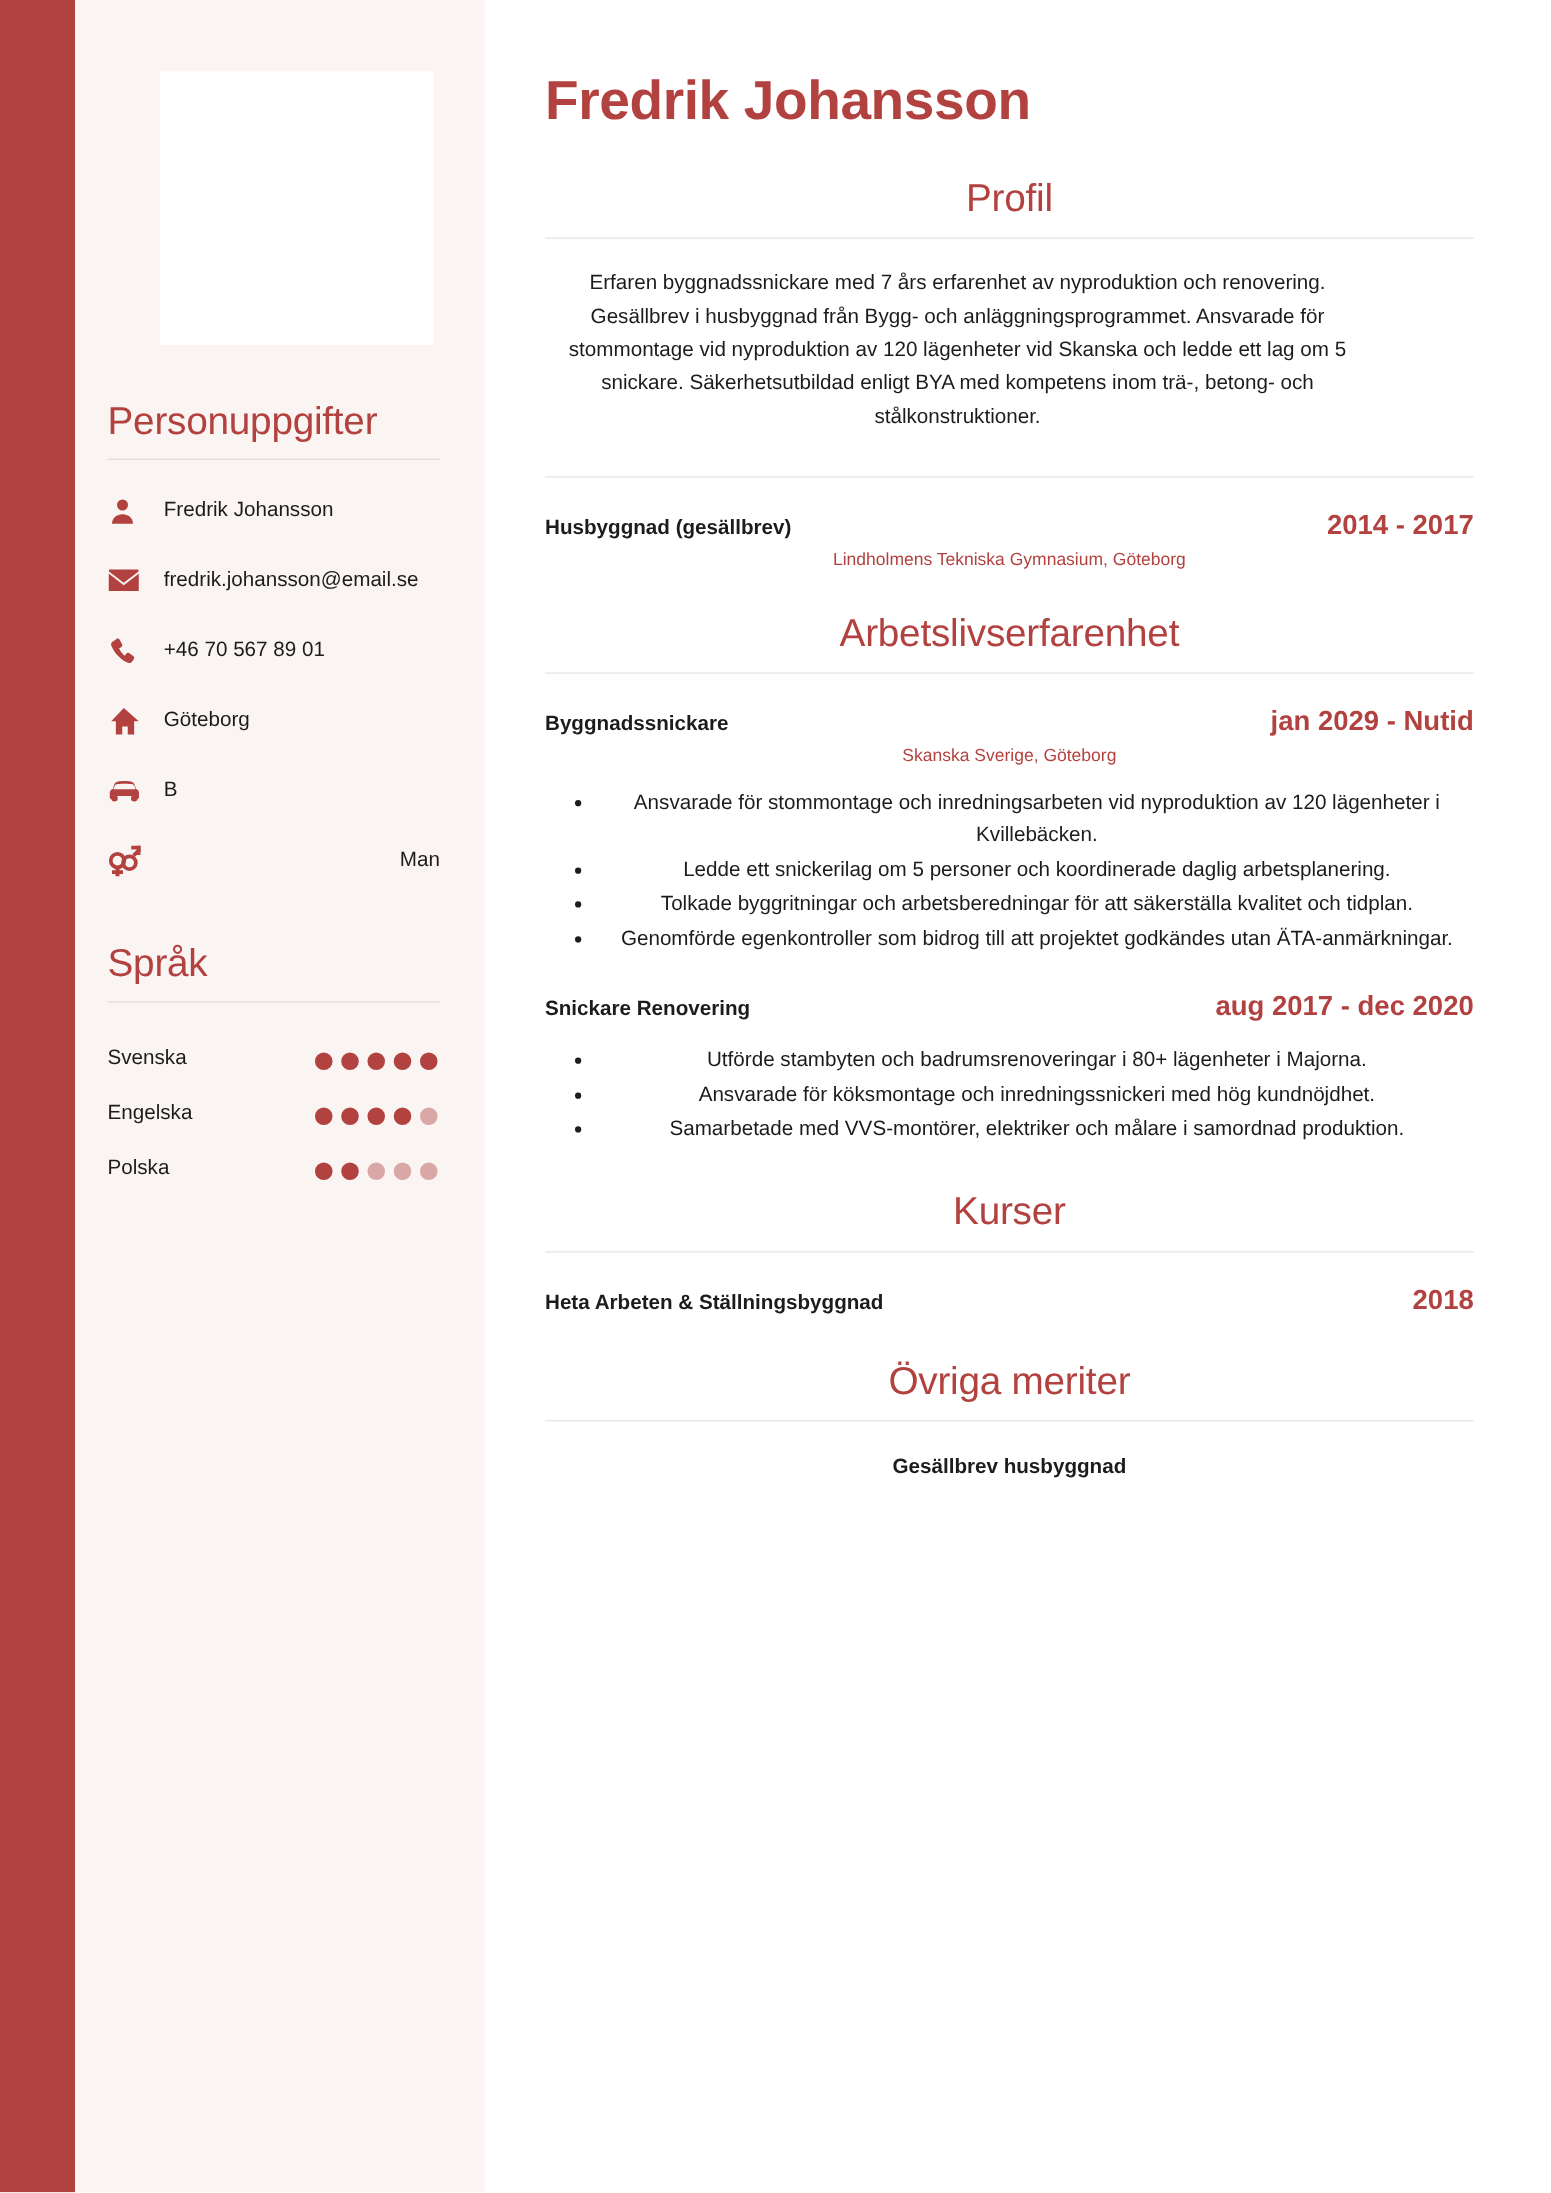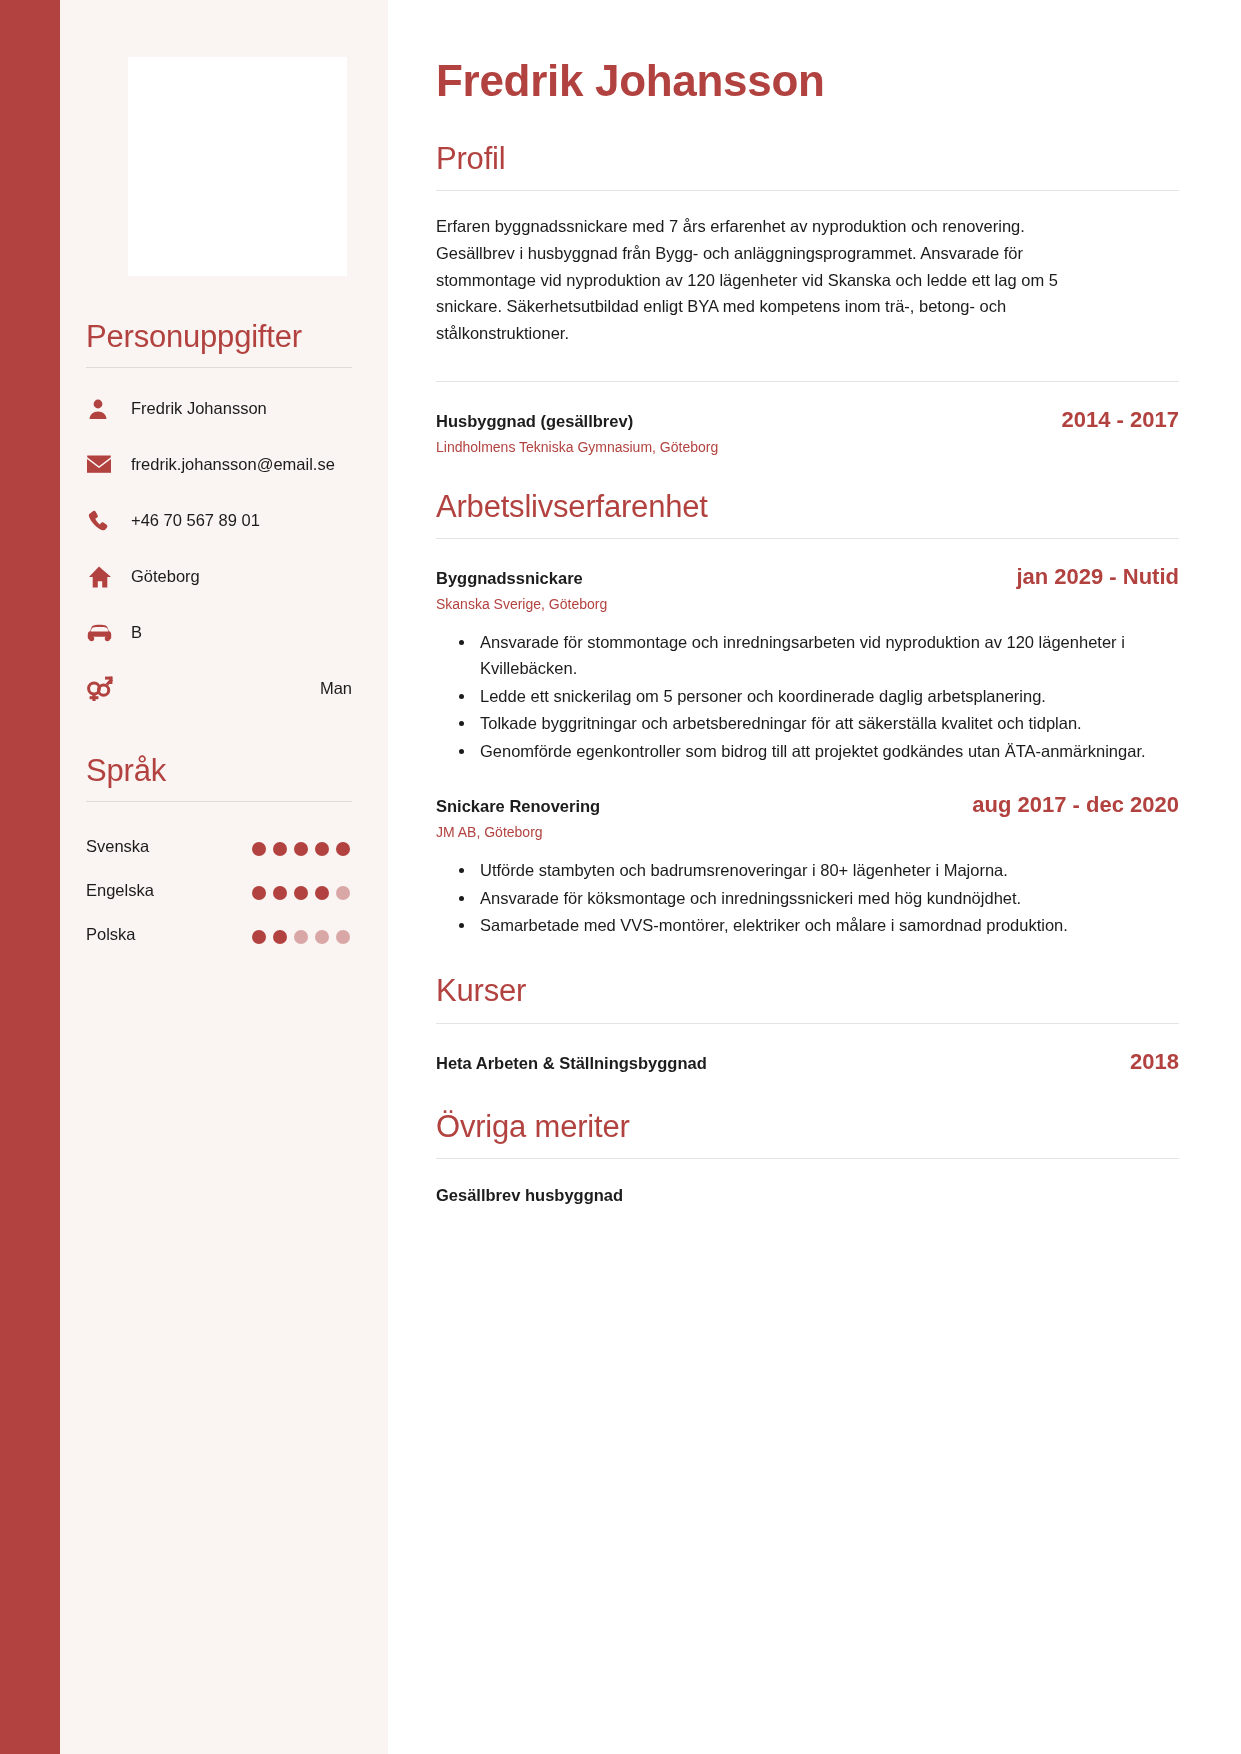--- a/index.html
+++ b/index.html
@@ -129,21 +129,21 @@
     background: #ffffff;
   }
   .cv-name {
     color: #b2423f;
     font-size: 44px;
     font-weight: bold;
     margin: 0;
     letter-spacing: -0.3px;
     line-height: 1.15;
   }
-  .section { margin-top: 34px; }
+  .section { margin-top: 34px; text-align: center; }
   .section-title {
     color: #b2423f;
     font-size: 31px;
     font-weight: 400;
     margin: 0;
     line-height: 1.15;
     letter-spacing: -0.2px;
   }
   .section-rule {
     height: 1px;
@@ -366,21 +366,20 @@
               <li>Ledde ett snickerilag om 5 personer och koordinerade daglig arbetsplanering.</li>
               <li>Tolkade byggritningar och arbetsberedningar för att säkerställa kvalitet och tidplan.</li>
               <li>Genomförde egenkontroller som bidrog till att projektet godkändes utan ÄTA-anmärkningar.</li>
             </ul>
           </div>
           <div class="entry tight">
             <div class="entry-head">
               <span class="entry-title">Snickare Renovering</span>
               <span class="entry-date">aug 2017 - dec 2020</span>
             </div>
-            <div class="entry-org">JM AB, Göteborg</div>
             <ul class="bullets">
               <li>Utförde stambyten och badrumsrenoveringar i 80+ lägenheter i Majorna.</li>
               <li>Ansvarade för köksmontage och inredningssnickeri med hög kundnöjdhet.</li>
               <li>Samarbetade med VVS-montörer, elektriker och målare i samordnad produktion.</li>
             </ul>
           </div>
         </div>
     </section>
 
     <section class="section">

